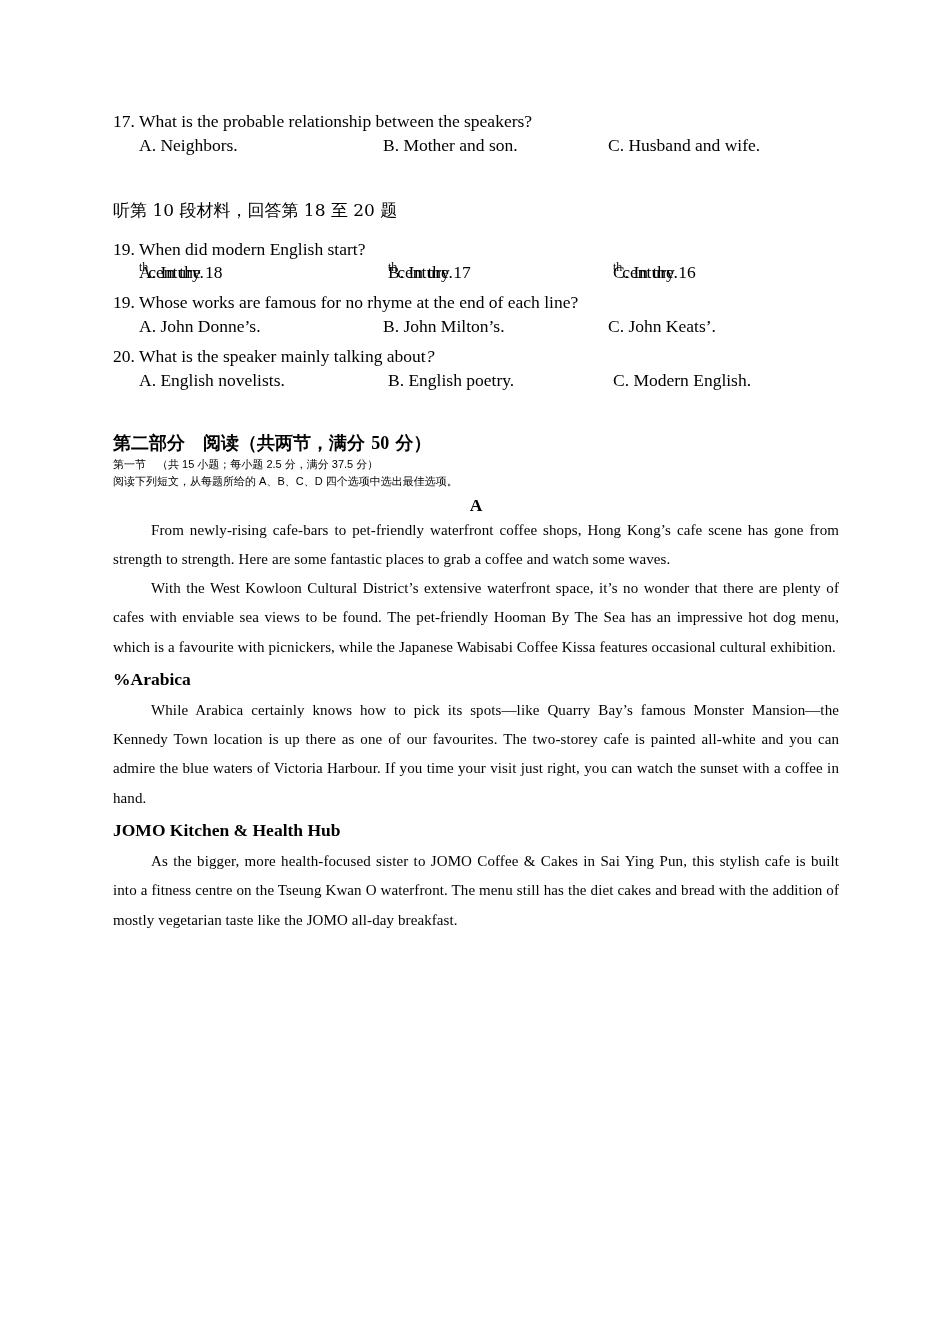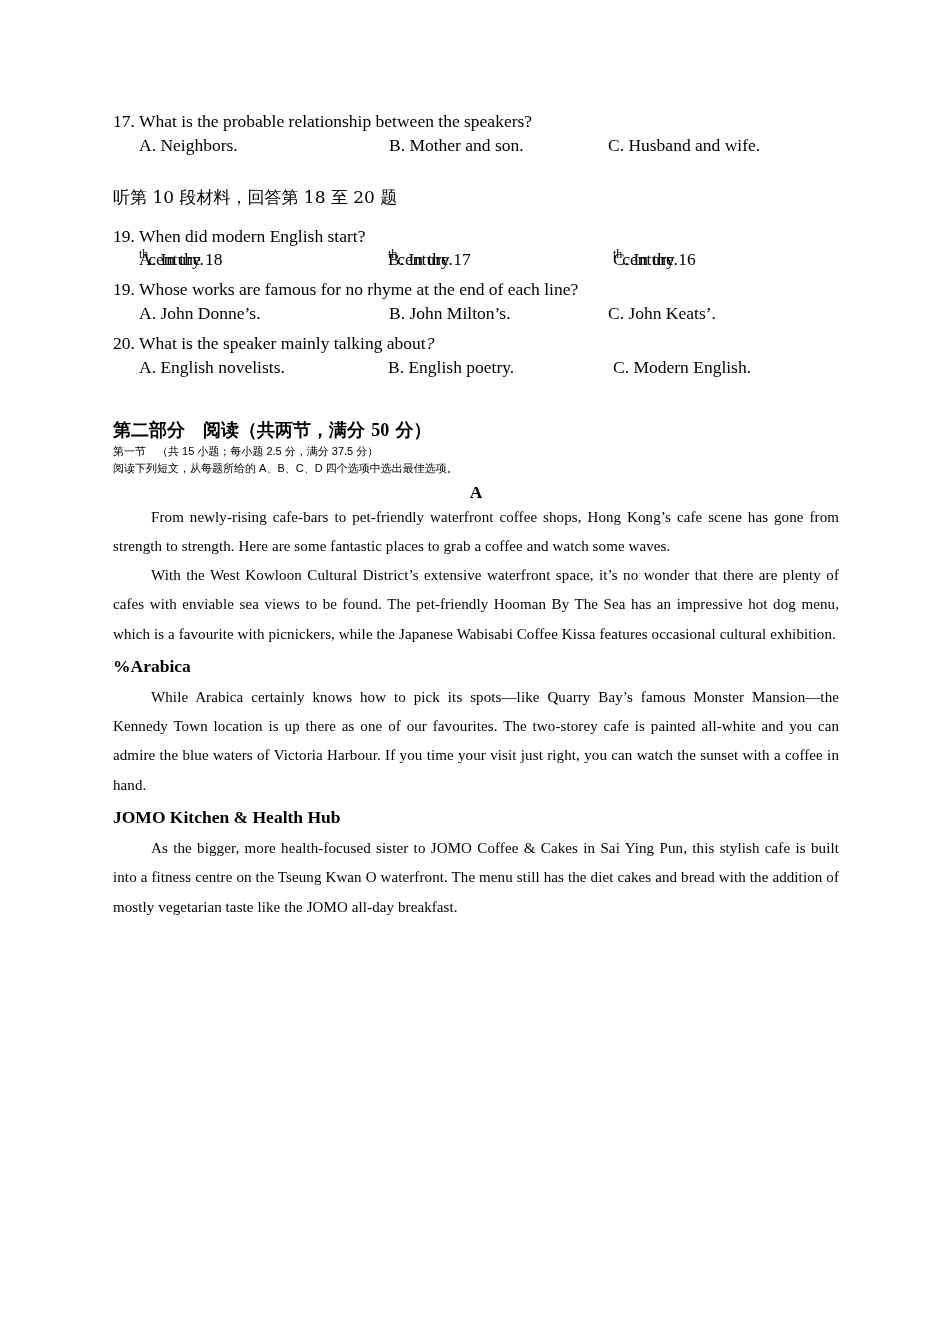--- a/index.html
+++ b/index.html
@@ -37,21 +37,21 @@
   .opts {
     position: relative;
     height: 27px;
     font-size: 17.5px;
   }
   .opts span {
     position: absolute;
     white-space: nowrap;
   }
   .opt-a { left: 26px; }
-  .opt-b { left: 276px; text-align: center; }
+  .opt-b { left: 270px; text-align: center; }
   .opt-c { left: 495px; }
   .opt-b-w { left: 275px; }
   .opt-c-w { left: 500px; }
   .cn {
     font-family: "DejaVu Sans", "Liberation Sans", sans-serif;
     font-size: 16.5px;
   }
   .cn-serif {
     font-family: "DejaVu Serif", serif;
   }
@@ -124,21 +124,21 @@
 
     <div class="q-line">17. What is the probable relationship between the speakers?</div>
     <div class="opts">
       <span class="opt-a">A. Neighbors.</span>
       <span class="opt-b">B. Mother and son.</span>
       <span class="opt-c">C. Husband and wife.</span>
     </div>
 
     <div class="gap-md"></div>
 
-    <div class="cn cn-serif" style="font-size:17px;line-height:1.6;">听第 10 段材料，回答第 18 至 20 题</div>
+    <div class="cn cn-serif" style="font-size:17px;line-height:1.6;margin-top:13px;">听第 10 段材料，回答第 18 至 20 题</div>
 
     <div class="gap-sm"></div>
 
     <div class="q-line">19. When did modern English start?</div>
     <div class="opts">
       <span class="opt-a"><span>A. In the 18</span><sup>th</sup><span> century.</span></span>
       <span class="opt-b-w"><span>B. In the 17</span><sup>th</sup><span> century.</span></span>
       <span class="opt-c-w"><span>C. In the 16</span><sup>th</sup><span> century.</span></span>
     </div>
 

